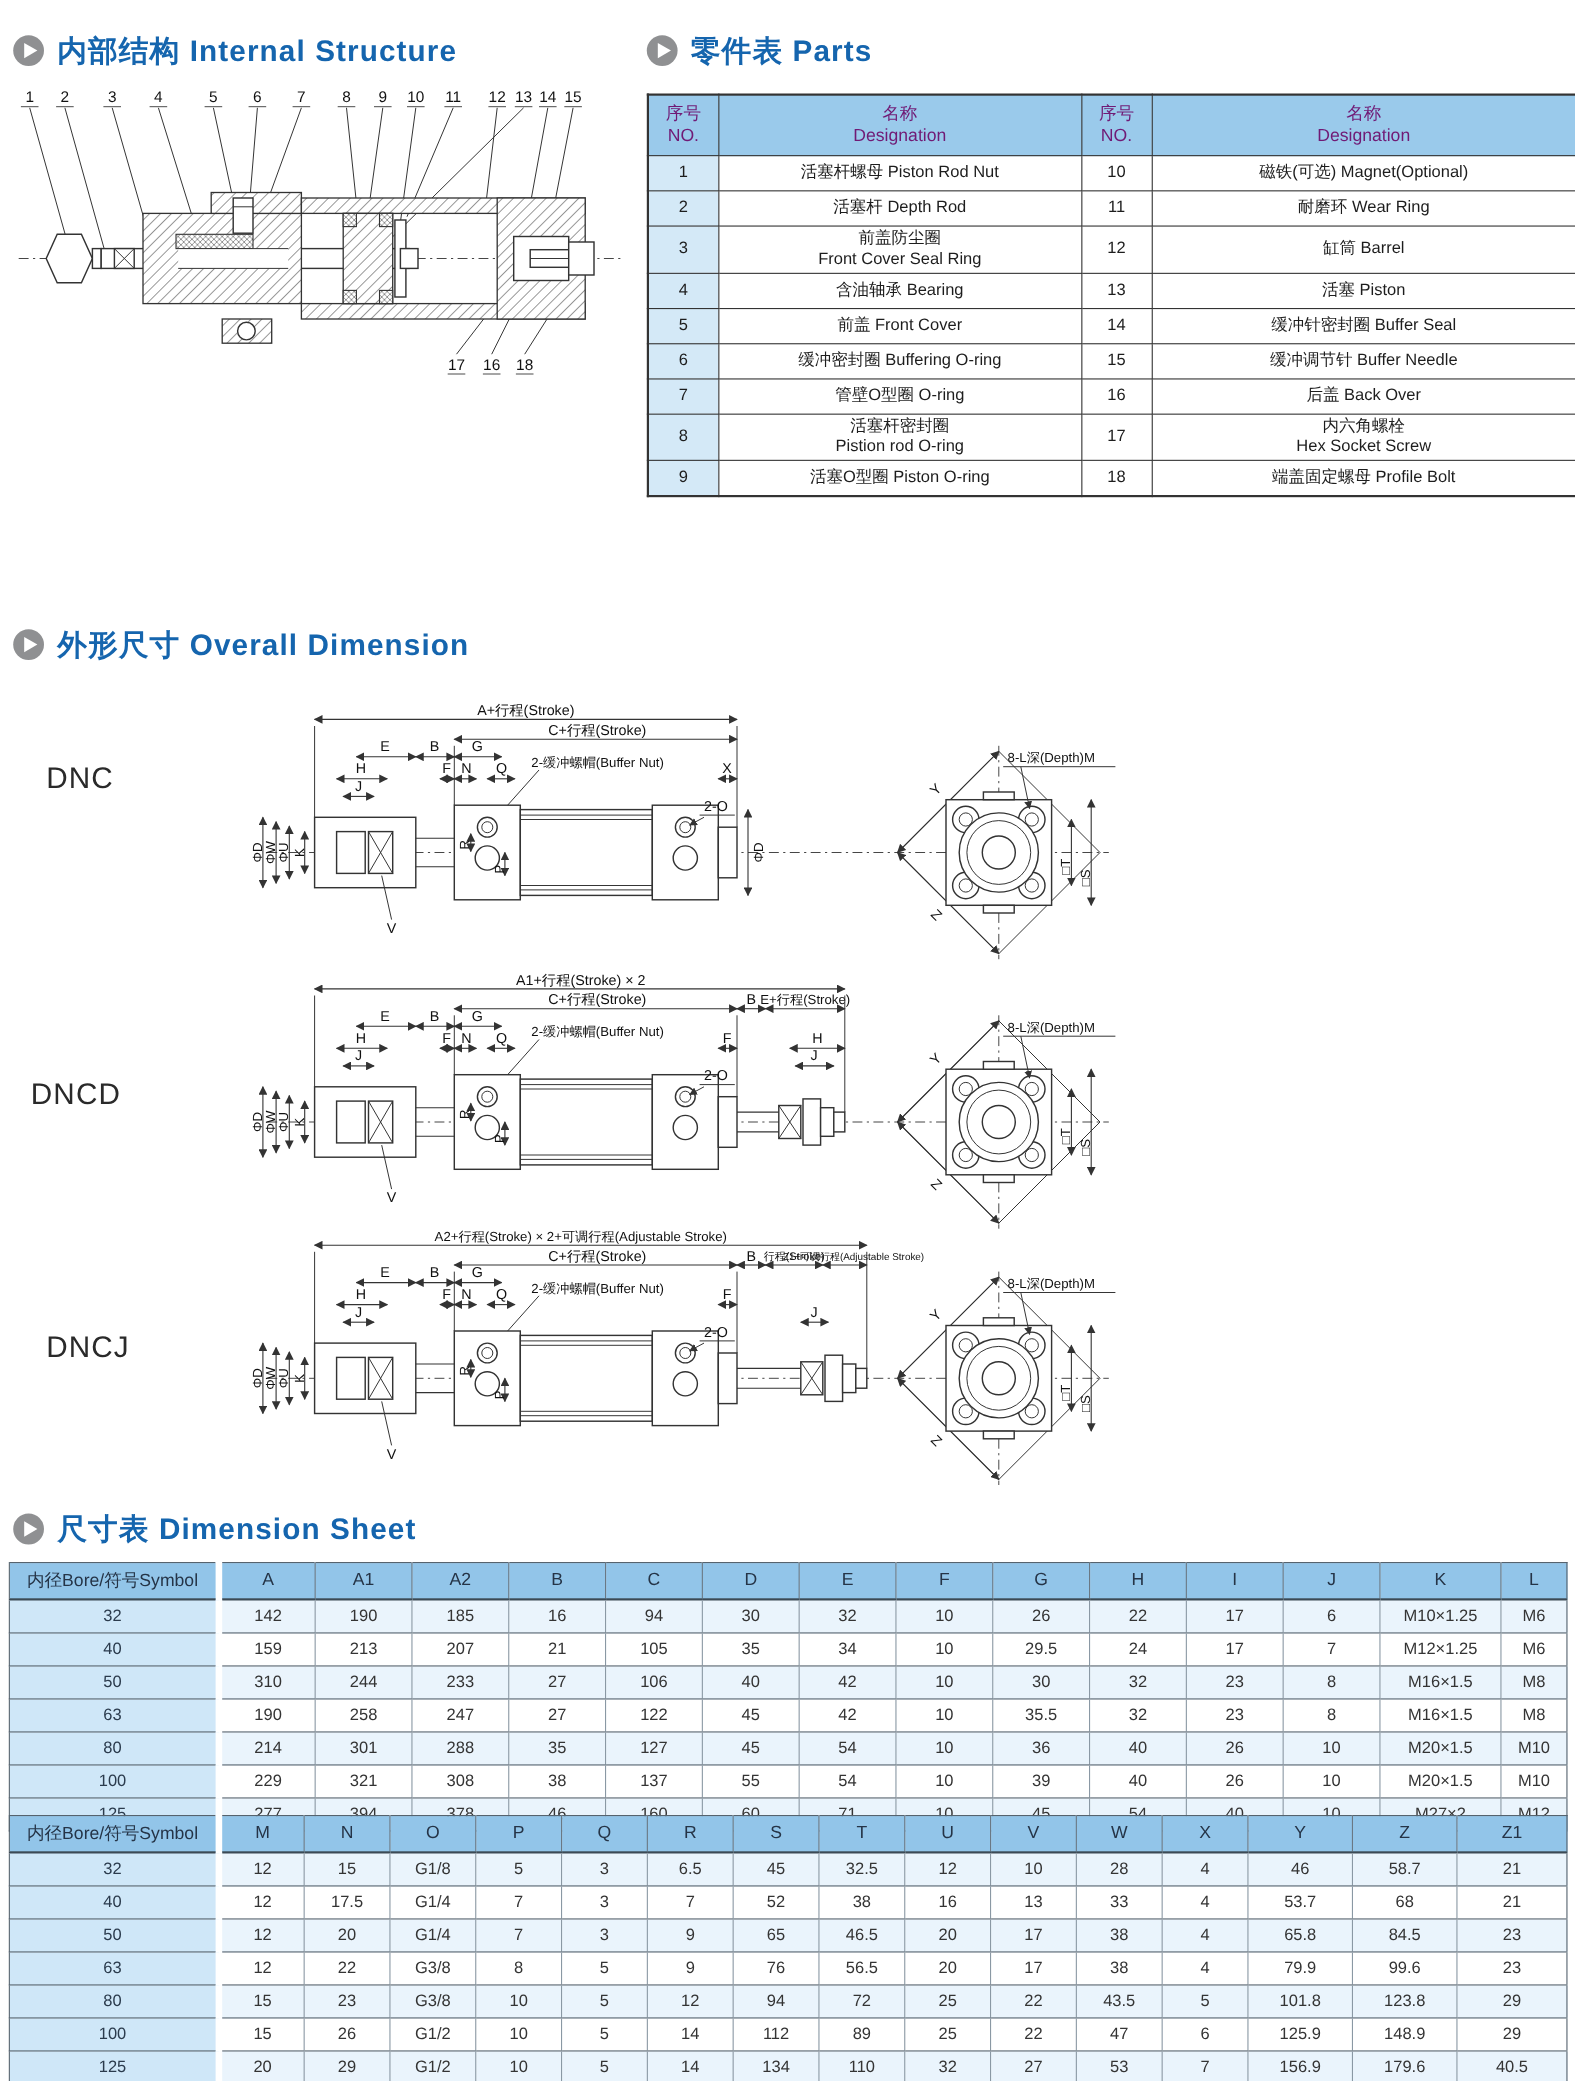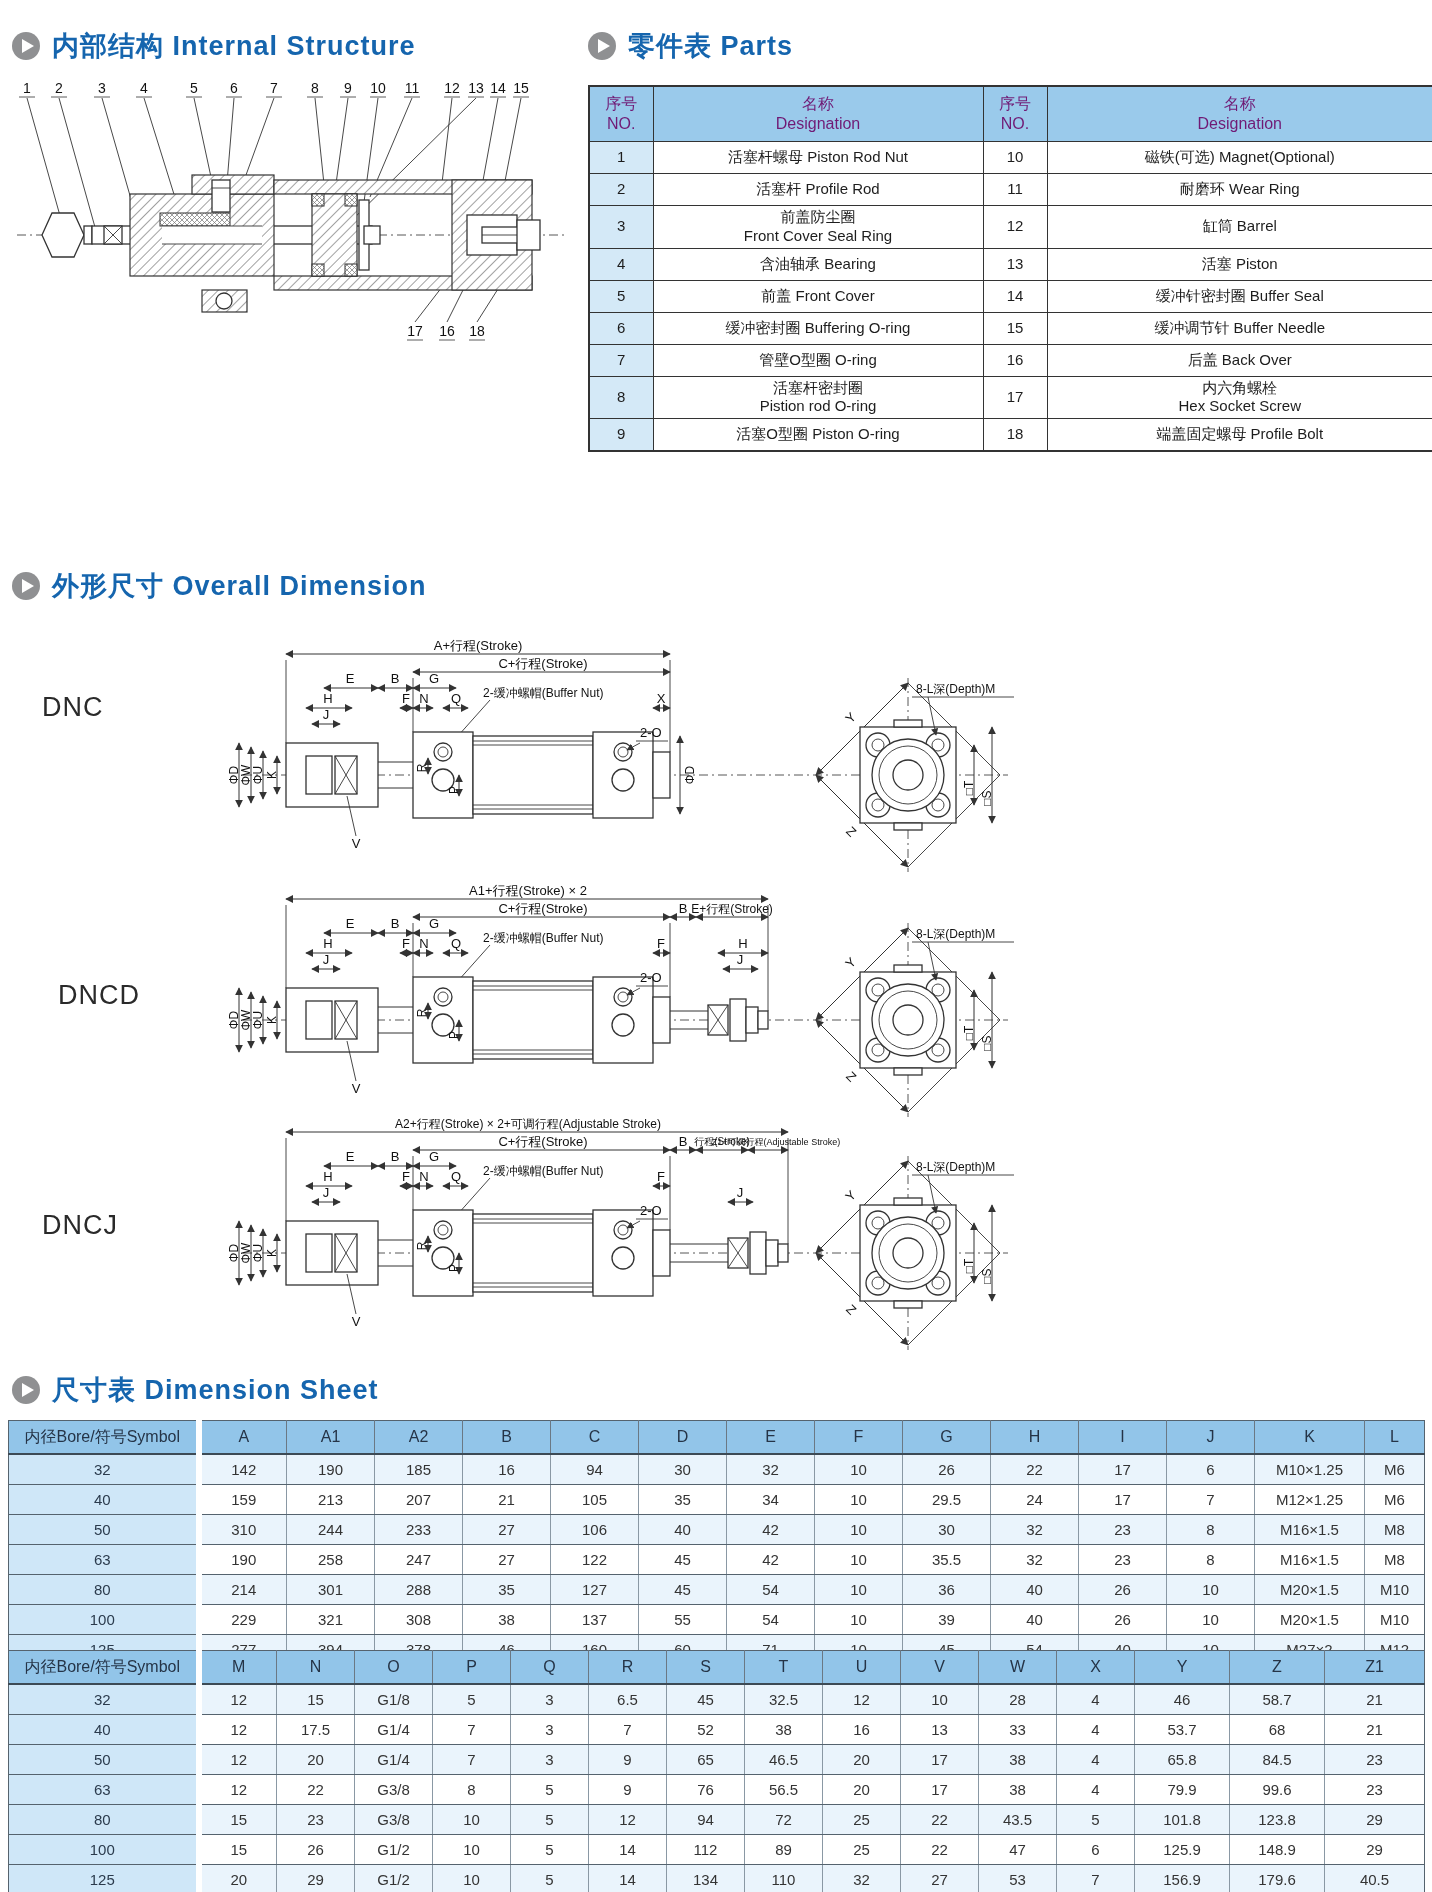--- a/index.html
+++ b/index.html
@@ -237,21 +237,21 @@
   </thead>
   <tbody>
         <tr>
           <td>1</td>
           <td>活塞杆螺母 Piston Rod Nut</td>
           <td>10</td>
           <td>磁铁(可选) Magnet(Optional)</td>
         </tr>
         <tr>
           <td>2</td>
-          <td>活塞杆 Profile Rod</td>
+          <td>活塞杆 Depth Rod</td>
           <td>11</td>
           <td>耐磨环 Wear Ring</td>
         </tr>
         <tr>
           <td>3</td>
           <td>前盖防尘圈
 Front Cover Seal Ring</td>
           <td>12</td>
           <td>缸筒 Barrel</td>
         </tr>
@@ -400,21 +400,21 @@
     <text x="688" y="53" class="stxt">8-L深(Depth)M</text>
     <line x1="684" y1="57" x2="786" y2="57" class="tln"></line>
     <path d="M700,57 L708,95" class="ldr"></path>
     <line x1="746" y1="105" x2="746" y2="165" class="dim"></line>
     <text transform="rotate(-90 741 148)" x="741" y="152" class="stxt t-mid">□T</text>
     <line x1="764" y1="87" x2="764" y2="183" class="dim"></line>
     <text transform="rotate(-90 759 158)" x="759" y="162" class="stxt t-mid">□S</text>
   </g>
 </svg>
 
-<div class="model" style="left:58px;top:980px">DNCD</div>
+<div class="model" style="left:28px;top:980px">DNCD</div>
 <svg style="left:228px;top:885px" width="800" height="235" viewBox="0 0 800 235">
   <line x1="15" y1="135" x2="780" y2="135" class="axis"></line>
   <line x1="680" y1="38" x2="680" y2="232" class="axis"></line>
   <line x1="58" y1="14" x2="540" y2="14" class="dim"></line>
   <text x="300" y="10" class="dtxt t-mid">A1+行程(Stroke) × 2</text>
   <line x1="185" y1="32" x2="442" y2="32" class="dim"></line>
   <text x="315" y="28" class="dtxt t-mid">C+行程(Stroke)</text>
   <line x1="442" y1="32" x2="468" y2="32" class="dim"></line>
       <text x="455" y="28" class="dtxt t-mid">B</text>
   <line x1="468" y1="32" x2="540" y2="32" class="dim"></line>

